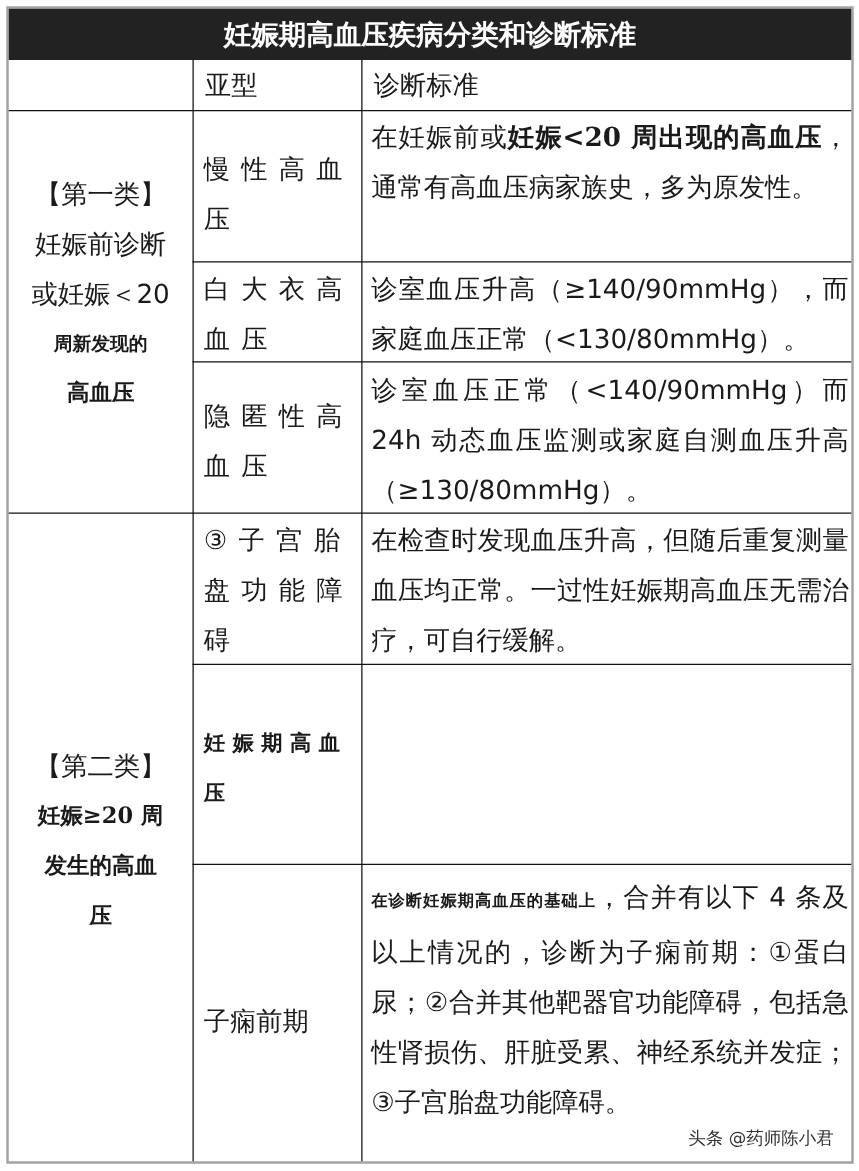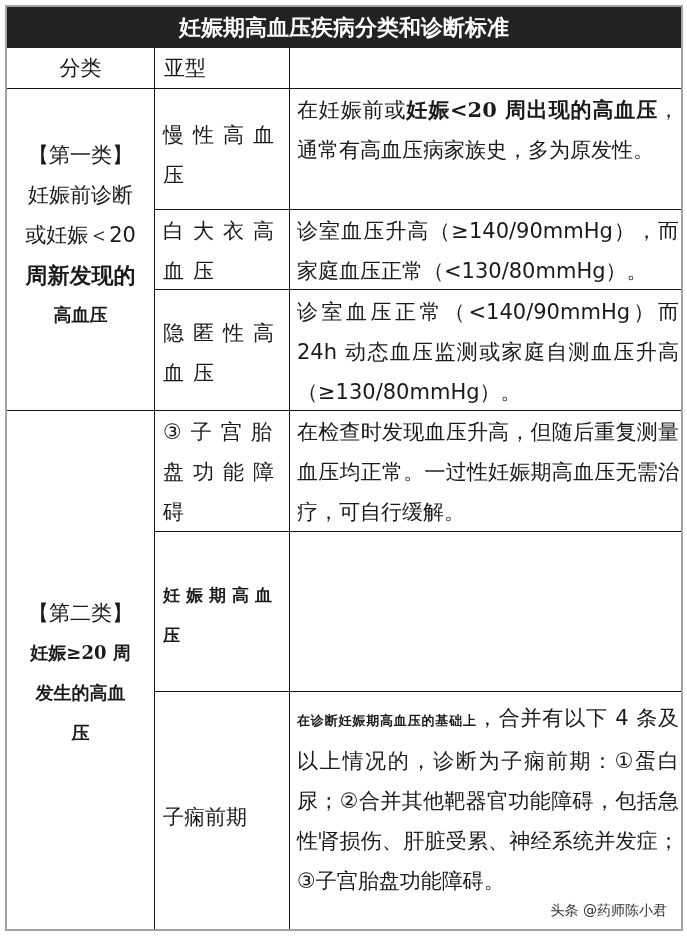--- a/index.html
+++ b/index.html
@@ -29,28 +29,28 @@
   <div class="hline" style="top:81px"></div>
   <div class="hline" style="top:202px;left:147px"></div>
   <div class="hline" style="top:282px;left:147px"></div>
   <div class="hline" style="top:403px"></div>
   <div class="hline" style="top:524px;left:147px"></div>
   <div class="hline" style="top:684px;left:147px"></div>
 
   <div class="vline" style="left:147px;top:41px;bottom:0"></div>
   <div class="vline" style="left:282px;top:41px;bottom:0"></div>
 
-  <div class="cell hdr center" style="left:0;top:41px;width:147px;height:40px">分类</div>
   <div class="cell hdr" style="left:157px;top:41px;width:125px;height:40px">亚型</div>
+  <div class="cell hdr" style="left:292px;top:41px;width:380px;height:40px">诊断标准</div>
 
   <div class="cell center" style="left:0;top:128px;width:147px;line-height:40px">
     <div>【第一类】</div>
     <div>妊娠前诊断</div>
     <div>或妊娠＜20</div>
-    <div class="b" style="font-size:22px">周新发现的</div>
+    <div class="b" style="font-size:15px">周新发现的</div>
     <div class="b" style="font-size:18px">高血压</div>
   </div>
 
   <div class="cell sub" style="left:156px;top:108px;width:128px">慢性高血压</div>
   <div class="cell desc" style="left:290px;top:83px;width:382px"><span>在妊娠前或</span><span class="b">妊娠&lt;20 周出现的高血压</span><span>，通常有高血压病家族史，多为原发性。</span></div>
 
   <div class="cell sub" style="left:156px;top:204px;width:128px">白大衣高血压</div>
   <div class="cell desc" style="left:290px;top:204px;width:382px">诊室血压升高（≥140/90mmHg），而家庭血压正常（&lt;130/80mmHg）。</div>
 
   <div class="cell sub" style="left:156px;top:306px;width:128px">隐匿性高血压</div>

